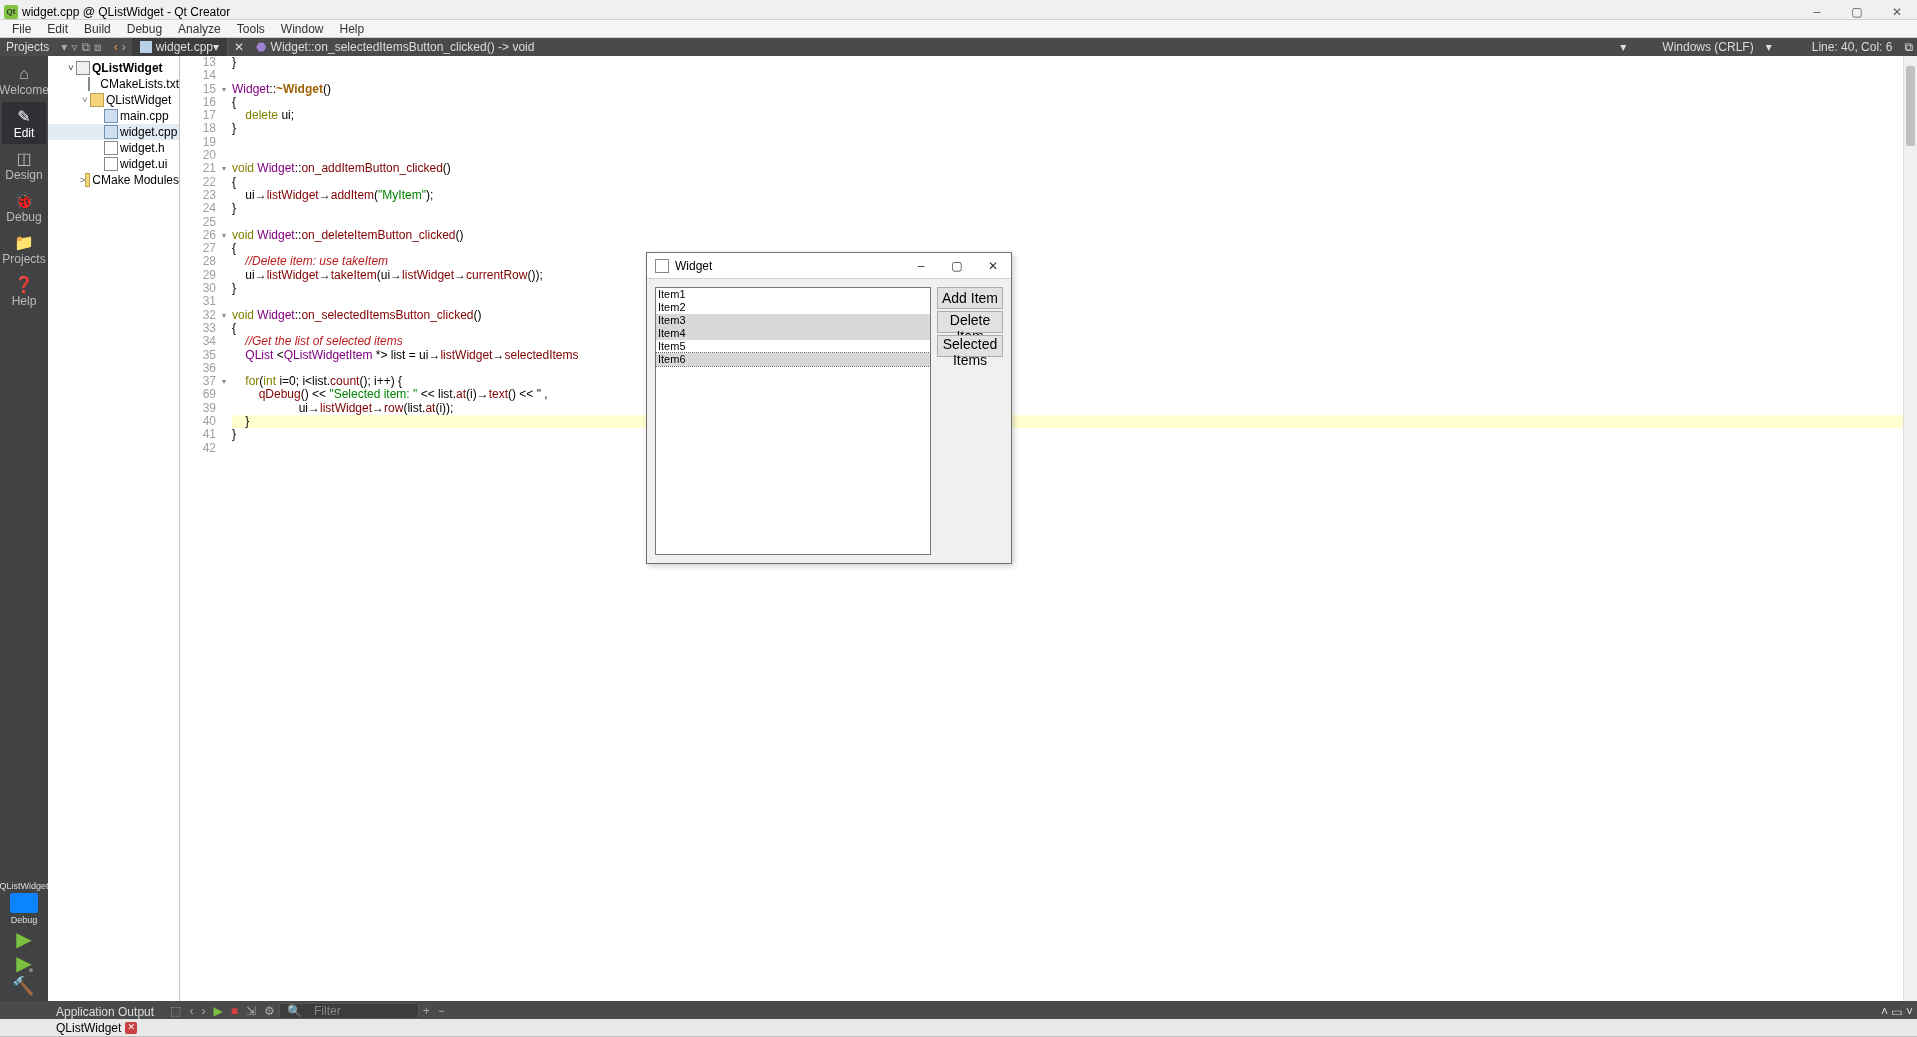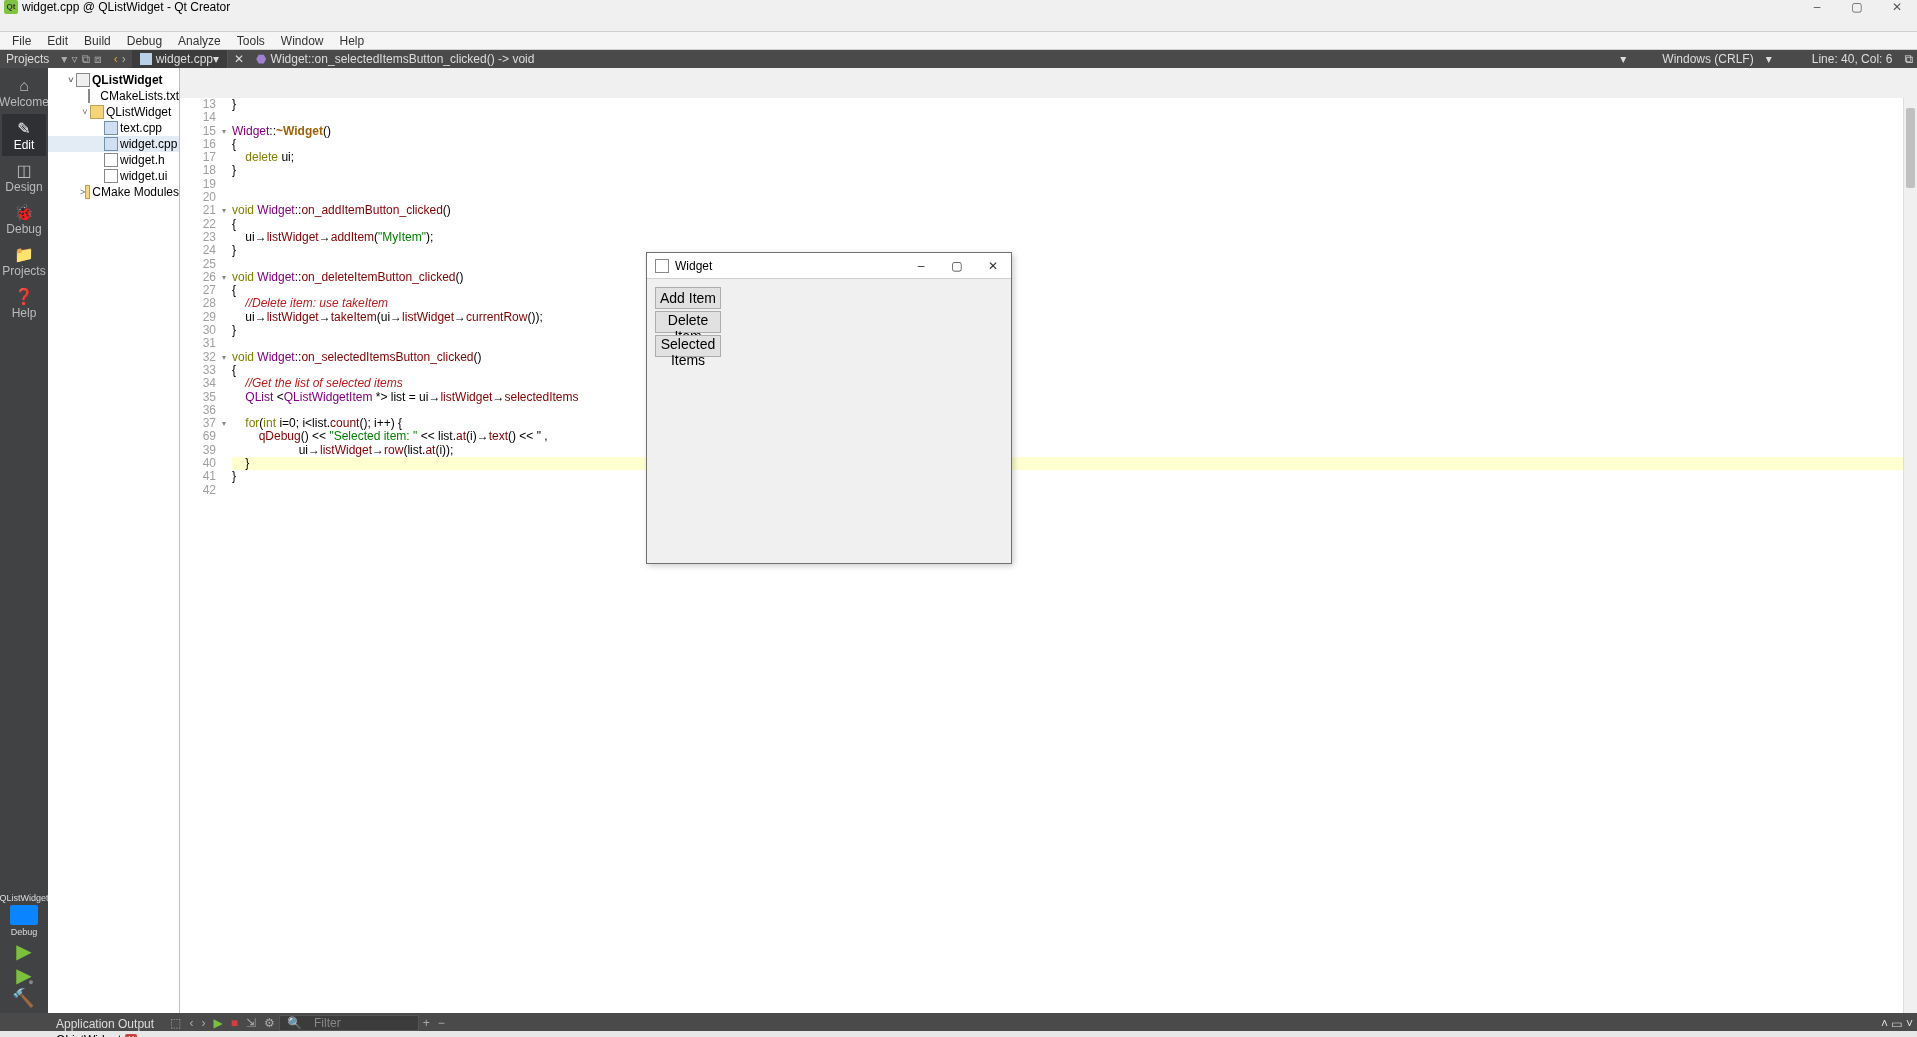--- a/index.html
+++ b/index.html
@@ -1,19 +1,19 @@
 <!DOCTYPE html>
 <html><head>
 <meta charset="utf-8">
 <style>
 *{margin:0;padding:0;box-sizing:border-box;font-family:"Segoe UI",Tahoma,sans-serif;font-size:12px;}
 body{background:#f0f0f0;width:1917px;height:1037px;overflow:hidden;position:relative;}
 
 
-.titlebar{height:32px;background:#f0f0f0;display:flex;align-items:flex-start;padding-left:4px;border-bottom:1px solid #d0d0d0;}
+.titlebar{height:20px;background:#f0f0f0;display:flex;align-items:flex-end;padding-left:4px;border-bottom:1px solid #d0d0d0;}
 .titlebar .qt-icon{width:14px;height:14px;background:#80c342;border-radius:2px;display:inline-block;margin-right:4px;color:#333;font-size:8px;line-height:14px;text-align:center;font-weight:bold;}
 .titlebar .win-controls{margin-left:auto;display:flex;}
 .titlebar .win-controls span{width:40px;text-align:center;color:#555;}
 
 .menubar{height:18px;background:#f5f5f5;display:flex;align-items:center;padding-left:4px;border-bottom:1px solid #d0d0d0;}
 .menubar span{padding:0 8px;color:#333;}
 
 
 .locator{height:18px;background:#4a4a4a;display:flex;align-items:center;color:#ddd;font-size:11px;}
 .locator .proj{padding:0 6px;}
@@ -37,21 +37,21 @@
 .leftbar .bottom .play-bug{color:#7cc040;font-size:20px;position:relative;}
 .leftbar .bottom .hammer{color:#d48a3a;font-size:18px;}
 
 .tree{width:132px;background:#fff;border-right:1px solid #c0c0c0;padding-top:4px;overflow:hidden;}
 .tree .node{display:flex;align-items:center;height:16px;padding-left:4px;white-space:nowrap;}
 .tree .node .exp{width:10px;text-align:center;color:#666;font-size:9px;}
 .tree .node .ic{width:14px;height:14px;display:inline-block;margin-right:2px;}
 .tree .node.bold{font-weight:bold;}
 .tree .node.sel{background:#e3ebf5;}
 
-.editor{flex:1;display:flex;flex-direction:column;background:#fff;margin-top:30px;}
+.editor{flex:1;display:flex;flex-direction:column;background:#fff;}
 .code{flex:1;display:flex;font-family:Consolas,monospace;font-size:13px;line-height:13.3px;overflow:hidden;position:relative;}
 .gutter{width:40px;text-align:right;color:#a0a0a0;padding-right:4px;background:#fff;user-select:none;}
 .gutter .ln{height:13.3px;}
 .fold{width:8px;background:#fff;}
 .fold .f{height:13.3px;color:#888;font-size:8px;text-align:center;}
 .src{flex:1;padding-left:4px;white-space:pre;}
 .src .row{height:13.3px;}
 .src .row.hl{background:#ffffd0;}
 .c-kw{color:#808000;}
 .c-fn{color:#a16207;font-weight:bold;}
@@ -197,21 +197,21 @@
         <span>CMakeLists.txt</span>
       </div>
       <div class="node" style="padding-left: 32px;">
         <span class="exp">˅</span>
         <span class="ic ic-folder"></span>
         <span>QListWidget</span>
       </div>
       <div class="node" style="padding-left: 46px;">
         <span class="exp"></span>
         <span class="ic ic-cpp"></span>
-        <span>text.cpp</span>
+        <span>main.cpp</span>
       </div>
       <div class="node sel" style="padding-left: 46px;">
         <span class="exp"></span>
         <span class="ic ic-cpp"></span>
         <span>widget.cpp</span>
       </div>
       <div class="node" style="padding-left: 46px;">
         <span class="exp"></span>
         <span class="ic ic-h"></span>
         <span>widget.h</span>
@@ -335,19 +335,27 @@
   <div class="tb">
     <span class="ic"></span>
     <span>Widget</span>
     <div class="ctl">
       <span>–</span>
       <span>▢</span>
       <span>✕</span>
     </div>
   </div>
   <div class="body">
+    <div class="list" id="wlist">
+        <div class="li">Item1</div>
+        <div class="li">Item2</div>
+        <div class="li sel">Item3</div>
+        <div class="li sel">Item4</div>
+        <div class="li">Item5</div>
+        <div class="li sel">Item6</div>
+      </div>
     <div class="bcol" id="wbuttons">
         <button>Add Item</button>
         <button>Delete Item</button>
         <button>Selected Items</button>
       </div>
   </div>
 </div>
 
 </body></html>

